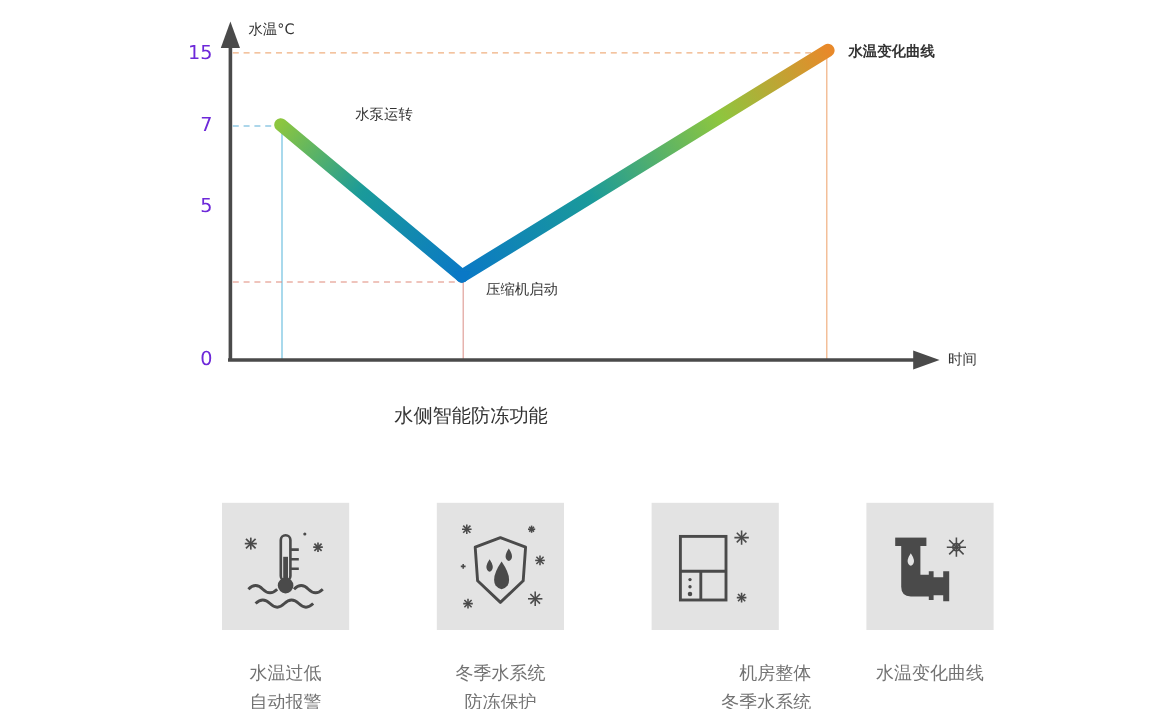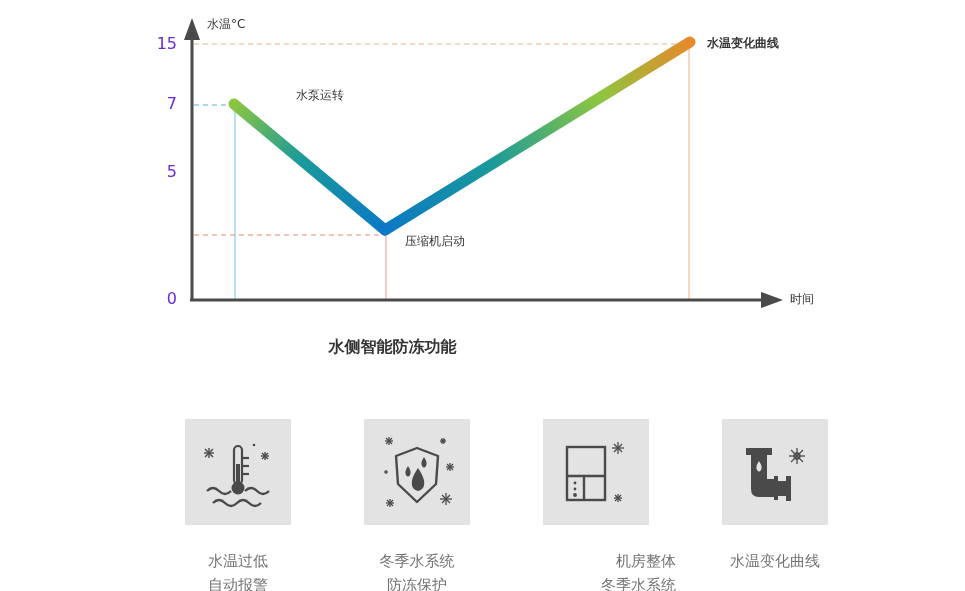--- a/index.html
+++ b/index.html
@@ -2,21 +2,21 @@
 <html><head>
 <meta charset="utf-8">
 <style>
   html, body { margin: 0; padding: 0; background: #ffffff; }
   body { width: 965px; height: 591px; position: relative; overflow: hidden;
          font-family: "DejaVu Sans", "Liberation Sans", sans-serif; color: #333; }
   .chart { position: absolute; left: 0; top: 0; width: 965px; height: 330px; }
   .lbl { position: absolute; font-size: 12px; color: #333; white-space: nowrap; }
   .tick { position: absolute; font-size: 16px; color: #6d28d9; text-align: right; width: 30px; }
   .caption { position: absolute; left: 0; width: 785px; top: 337px; text-align: center;
-             font-size: 16px; color: #333; font-weight: bold; }
+             font-size: 16px; color: #333; }
   .card { position: absolute; top: 419px; width: 106px; text-align: center; }
   .tile { width: 106px; height: 106px; background: #e3e3e3; position: relative; }
   .tile svg { position: absolute; left: 0; top: 0; }
   .card-text { margin-top: 24px; font-size: 15px; line-height: 24px; color: #737373;
                width: 160px; margin-left: -27px; }
   .card-text div { white-space: nowrap; }
 </style>
 </head>
 <body>
 

